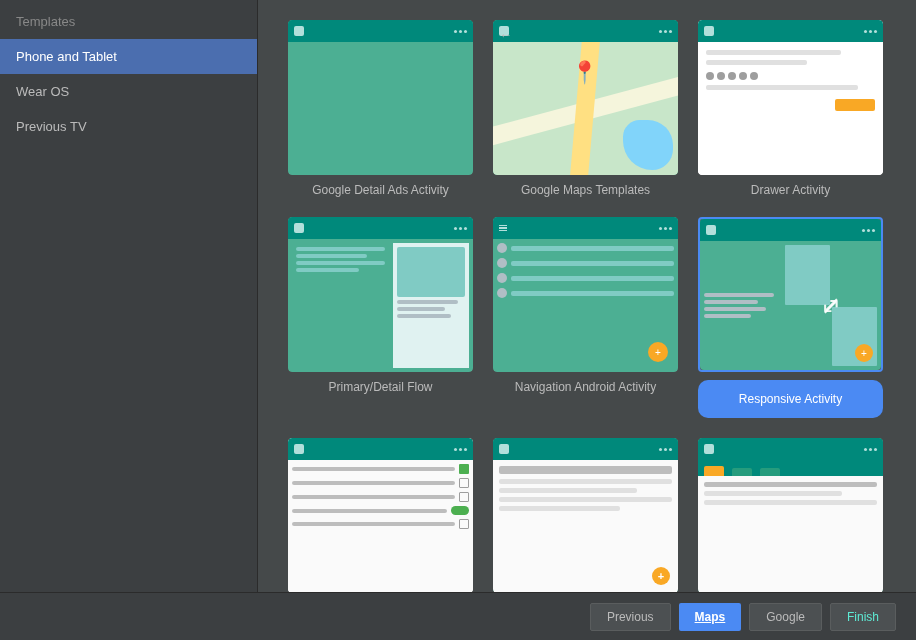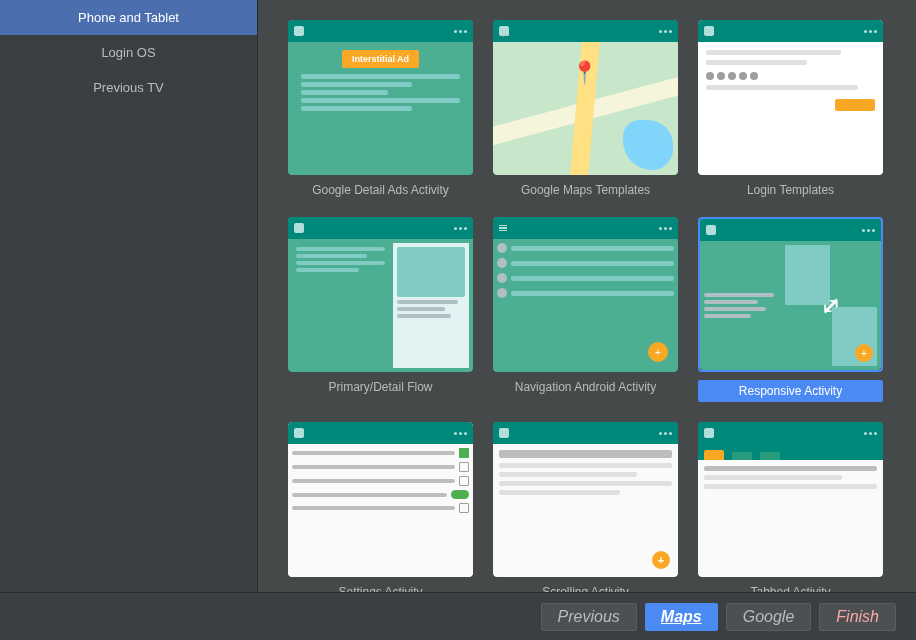--- a/index.html
+++ b/index.html
@@ -30,25 +30,24 @@
       flex-direction: column;
       flex-shrink: 0;
     }
     .sidebar-header {
       padding: 14px 16px 10px 16px;
       font-size: 13px;
       color: #888888;
       font-weight: normal;
     }
     .sidebar-item {
-      padding: 10px 32px;
+      padding: 10px 16px;
       cursor: pointer;
       font-size: 13px;
       color: #bbbbbb;
-      text-align: center;
     }
     .sidebar-item.active {
       background: #4b6eaf;
       color: #ffffff;
     }
 
     
     .content-area {
       flex: 1;
       background: #45494a;
@@ -391,87 +390,77 @@
       align-items: center;
       justify-content: flex-end;
       padding: 0 20px;
       gap: 8px;
       flex-shrink: 0;
     }
     .btn {
       height: 28px;
       padding: 0 16px;
       border-radius: 2px;
-      font-size: 16px;
+      font-size: 12px;
       cursor: pointer;
       border: none;
       outline: none;
-      font-style: italic;
     }
     .btn-default {
       background: #4c5052;
       color: #bbbbbb;
       border: 1px solid #5a5d5e;
     }
     .btn-next {
       background: #4b8af3;
       color: white;
       text-decoration: underline;
       font-weight: bold;
     }
     .btn-disabled {
       background: #4c5052;
-      color: #fca5a5;
+      color: #5eead4;
       border: 1px solid #5a5d5e;
       cursor: default;
     }
 
     
     .content-area::-webkit-scrollbar { width: 6px; }
     .content-area::-webkit-scrollbar-track { background: #3c3f41; }
     .content-area::-webkit-scrollbar-thumb { background: #5a5d5e; border-radius: 3px; }
   </style>
 </head>
 <body>
 
 <div class="main-layout">
 
   <div class="sidebar">
+    <div class="sidebar-header">Templates</div>
     <div class="sidebar-item active">
       <span>Phone and Tablet</span>
     </div>
     <div class="sidebar-item">
-      <span>Login OS</span>
+      <span>Wear OS</span>
     </div>
     <div class="sidebar-item">
       <span>Previous TV</span>
     </div>
   </div>
 
   <div class="content-area">
 
     <div class="template-card">
       <div class="template-thumb">
         <div class="phone-mock">
           <div class="phone-topbar">
             <div class="topbar-icon"></div>
             <div class="topbar-dots">
               <div class="topbar-dot"></div>
               <div class="topbar-dot"></div>
               <div class="topbar-dot"></div>
-            </div>
-          </div>
-          <div class="admob-body phone-body">
-            <div class="admob-ad-banner">Interstitial Ad</div>
-            <div class="admob-lines">
-              <div class="admob-line"></div>
-              <div class="admob-line short"></div>
-              <div class="admob-line shorter"></div>
-              <div class="admob-line"></div>
-              <div class="admob-line short"></div>
             </div>
           </div>
         </div>
       </div>
       <div class="template-label">Google Detail Ads Activity</div>
     </div>
 
     <div class="template-card">
       <div class="template-thumb">
         <div class="phone-mock">
@@ -513,21 +502,21 @@
               <div class="login-star"></div>
               <div class="login-star"></div>
               <div class="login-star"></div>
               <div class="login-star"></div>
             </div>
             <div class="login-line" style="width:90%"></div>
             <div class="login-btn"></div>
           </div>
         </div>
       </div>
-      <div class="template-label">Login Templates</div>
+      <div class="template-label">Drawer Activity</div>
     </div>
 
     <div class="template-card">
       <div class="template-thumb">
         <div class="phone-mock">
           <div class="phone-topbar">
             <div class="topbar-icon"></div>
             <div class="topbar-dots">
               <div class="topbar-dot"></div>
               <div class="topbar-dot"></div>
@@ -618,21 +607,21 @@
               <div style="background:#4caf93;border-radius:1px;"></div>
               <div style="background:#80cbc4;border-radius:1px;"></div>
 
               <div style="position:absolute;top:50%;left:50%;transform:translate(-50%,-50%);color:#fff;font-size:24px;opacity:0.9;">↗</div>
               <div style="position:absolute;top:50%;left:50%;transform:translate(-50%,-50%) rotate(180deg);color:#fff;font-size:24px;opacity:0.9;">↗</div>
             </div>
             <div style="position:absolute;bottom:8px;right:8px;width:18px;height:18px;background:#f9a825;border-radius:50%;display:flex;align-items:center;justify-content:center;color:#fff;font-size:10px;">+</div>
           </div>
         </div>
       </div>
-      <div class="template-label" style="background:#4b8af3;color:#fff;width:100%;padding:4px 6px;border-radius:2px;text-align:center;">Responsive Activity</div>
+      <div class="template-label" style="background:#4b8af3;color:#fff;width:100%;padding:12px 6px;border-radius:10px;text-align:center;">Responsive Activity</div>
     </div>
 
     <div class="template-card">
       <div class="template-thumb">
         <div style="display:flex;flex-direction:column;width:100%;height:100%;background:#fff;border-radius:4px;overflow:hidden;">
           <div class="phone-topbar settings-topbar">
             <div class="topbar-icon"></div>
             <div class="topbar-dots">
               <div class="topbar-dot"></div>
               <div class="topbar-dot"></div>

